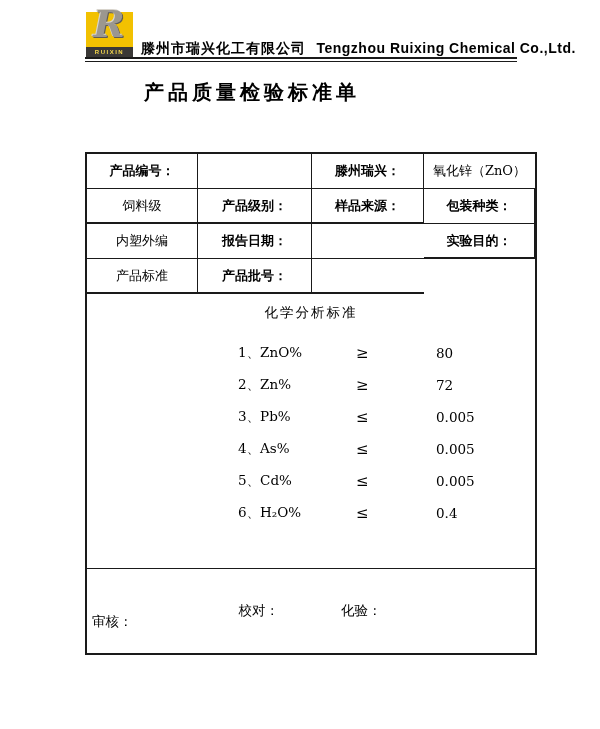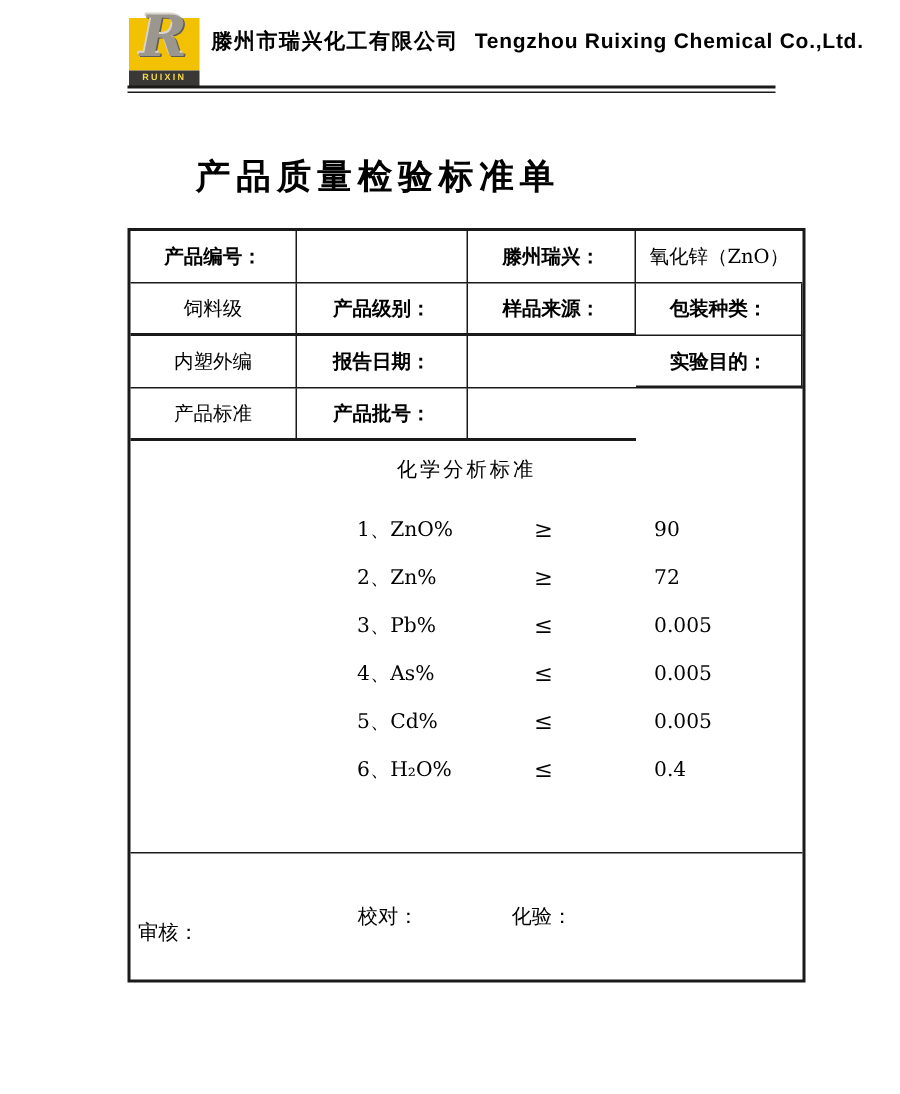--- a/index.html
+++ b/index.html
@@ -25,38 +25,38 @@
     font-size:38px; line-height:1.1; text-align:center;
     color:#9b978f;
     text-shadow:-1px -1px 0 #d8d4cc, 1px 1px 0 #5f5b55;
   }
   .logo-band {
     position:absolute; left:0; top:36px; width:47px; height:11px;
     background:#3a3836; color:#f7d94c;
     font-size:6px; font-weight:bold; letter-spacing:1.5px;
     text-align:center; line-height:11px;
   }
-  .company { margin-left:8px; padding-bottom:21px; white-space:nowrap; }
+  .company { margin-left:8px; padding-bottom:0; white-space:nowrap; }
   .company-cn {
     font-family:"DejaVu Serif", serif; font-size:14px; font-weight:600;
     letter-spacing:1px;
   }
   .company-en {
     font-family:"Liberation Sans", sans-serif; font-size:14px; font-weight:bold;
     letter-spacing:0.5px; margin-left:6px;
   }
   .header-rule {
     position:absolute; left:85px; top:57px; width:432px; height:2px;
     border-top:2px solid #1a1a1a; border-bottom:1px solid #1a1a1a;
   }
 
   
   .doc-title {
-    position:absolute; left:0; top:102px; width:504px; text-align:center;
-    font-size:23px; font-weight:bold; letter-spacing:4px;
+    position:absolute; left:0; top:79px; width:504px; text-align:center;
+    font-size:20px; font-weight:bold; letter-spacing:4px;
   }
 
   
   .doc-table {
     position:absolute; left:85px; top:152px; width:452px;
     border:2px solid #1a1a1a; box-sizing:border-box; background:#fff;
   }
   .info-grid { display:grid; grid-template-columns:111px 114px 112px 111px; }
   .cell {
     box-sizing:border-box; height:35px;
@@ -137,21 +137,21 @@
       <div class="cell lab thick-bottom">产品批号：</div>
       <div class="cell val thick-bottom last-col"></div>
     </div>
 
     <div class="chem-section">
       <div class="chem-heading">化学分析标准</div>
       <div class="chem-items">
         <div class="chem-row">
           <span class="chem-name">1、ZnO%</span>
           <span class="chem-op">≥</span>
-          <span class="chem-value">90</span>
+          <span class="chem-value">80</span>
         </div>
         <div class="chem-row">
           <span class="chem-name">2、Zn%</span>
           <span class="chem-op">≥</span>
           <span class="chem-value">72</span>
         </div>
         <div class="chem-row">
           <span class="chem-name">3、Pb%</span>
           <span class="chem-op">≤</span>
           <span class="chem-value">0.005</span>

